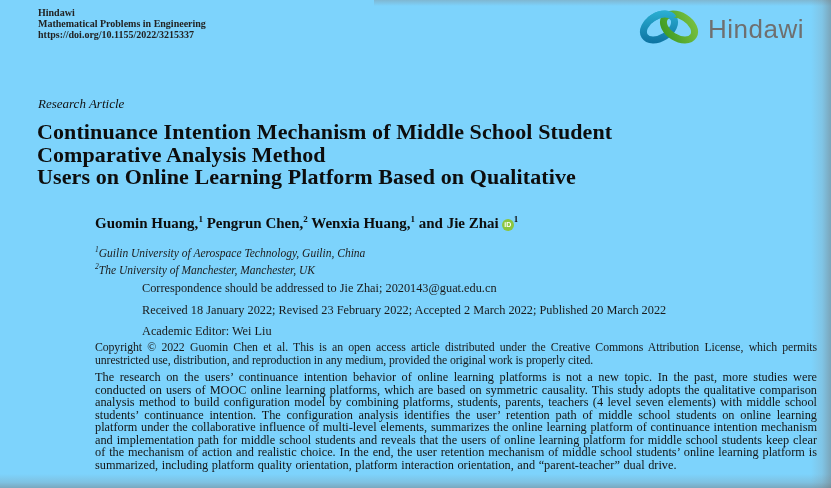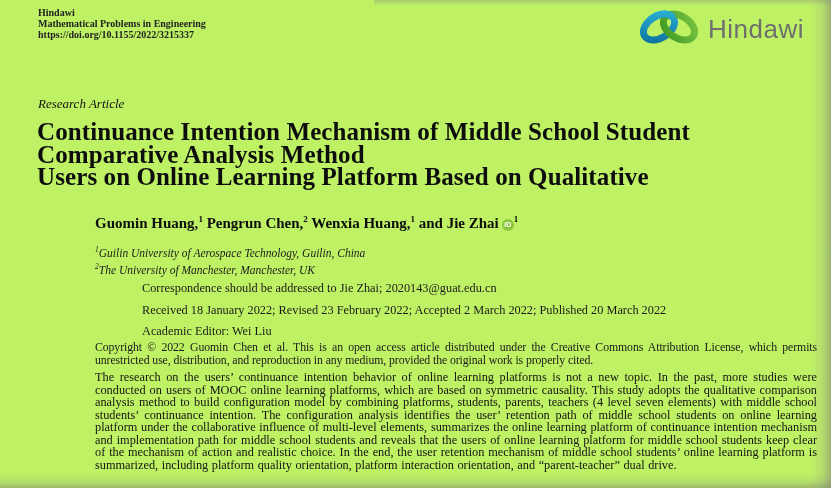--- a/index.html
+++ b/index.html
@@ -4,21 +4,21 @@
 <style>
   * { margin: 0; padding: 0; box-sizing: border-box; }
   html, body { width: 831px; height: 488px; }
   body {
     font-family: "Liberation Serif", "DejaVu Serif", serif;
     background: #ffffff;
     color: #1c1c1c;
     position: relative;
     overflow: hidden;
   }
-  .page { position: absolute; inset: 0; background: #bef264; }
+  .page { position: absolute; inset: 0; background: #7dd3fc; }
 
   
   .edge-right {
     position: absolute; top: 0; right: 0; width: 20px; height: 100%;
     background: linear-gradient(to right, rgba(150,150,150,0) 0%, rgba(140,140,140,0.20) 55%, rgba(120,120,120,0.50) 100%);
     pointer-events: none;
   }
   .edge-bottom {
     position: absolute; bottom: 0; left: 0; width: 100%; height: 14px;
     background: linear-gradient(to bottom, rgba(150,150,150,0) 0%, rgba(130,130,130,0.22) 60%, rgba(115,115,115,0.45) 100%);
@@ -47,21 +47,21 @@
     font-size: 26px; color: #6f6f6f; letter-spacing: 0.5px;
     line-height: 40px;
   }
 
   .kind {
     position: absolute; left: 38px; top: 96px;
     font-style: italic; font-size: 13px; color: #111;
   }
   .title {
     position: absolute; left: 37px; top: 121px; width: 780px;
-    font-weight: bold; font-size: 25px; line-height: 22.5px;
+    font-weight: bold; font-size: 22px; line-height: 22.5px;
     color: #0d0d0d; letter-spacing: 0.1px;
   }
 
   .authors {
     position: absolute; left: 95px; top: 214px; width: 722px;
     font-weight: bold; font-size: 15px; color: #0d0d0d;
   }
   .authors sup { font-size: 9px; font-weight: bold; }
   .orcid {
     display: inline-block; width: 12px; height: 12px; border-radius: 50%;

